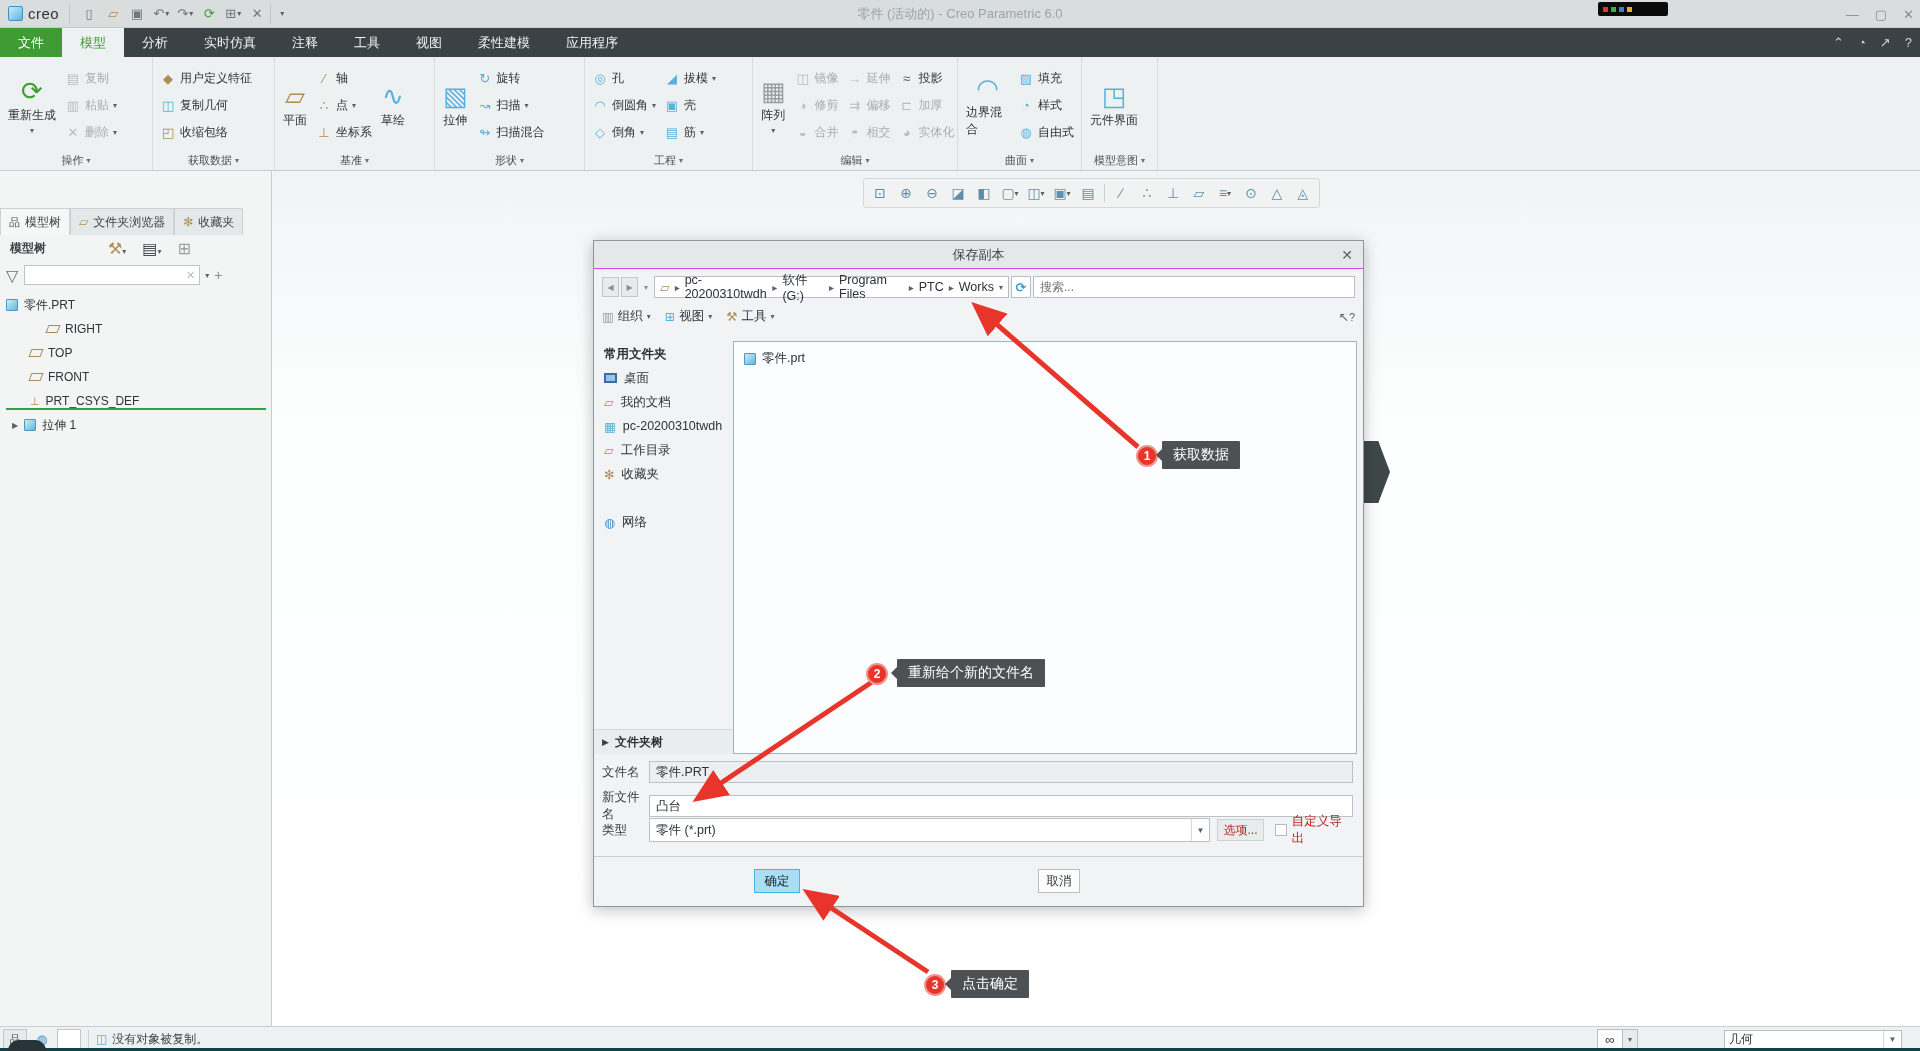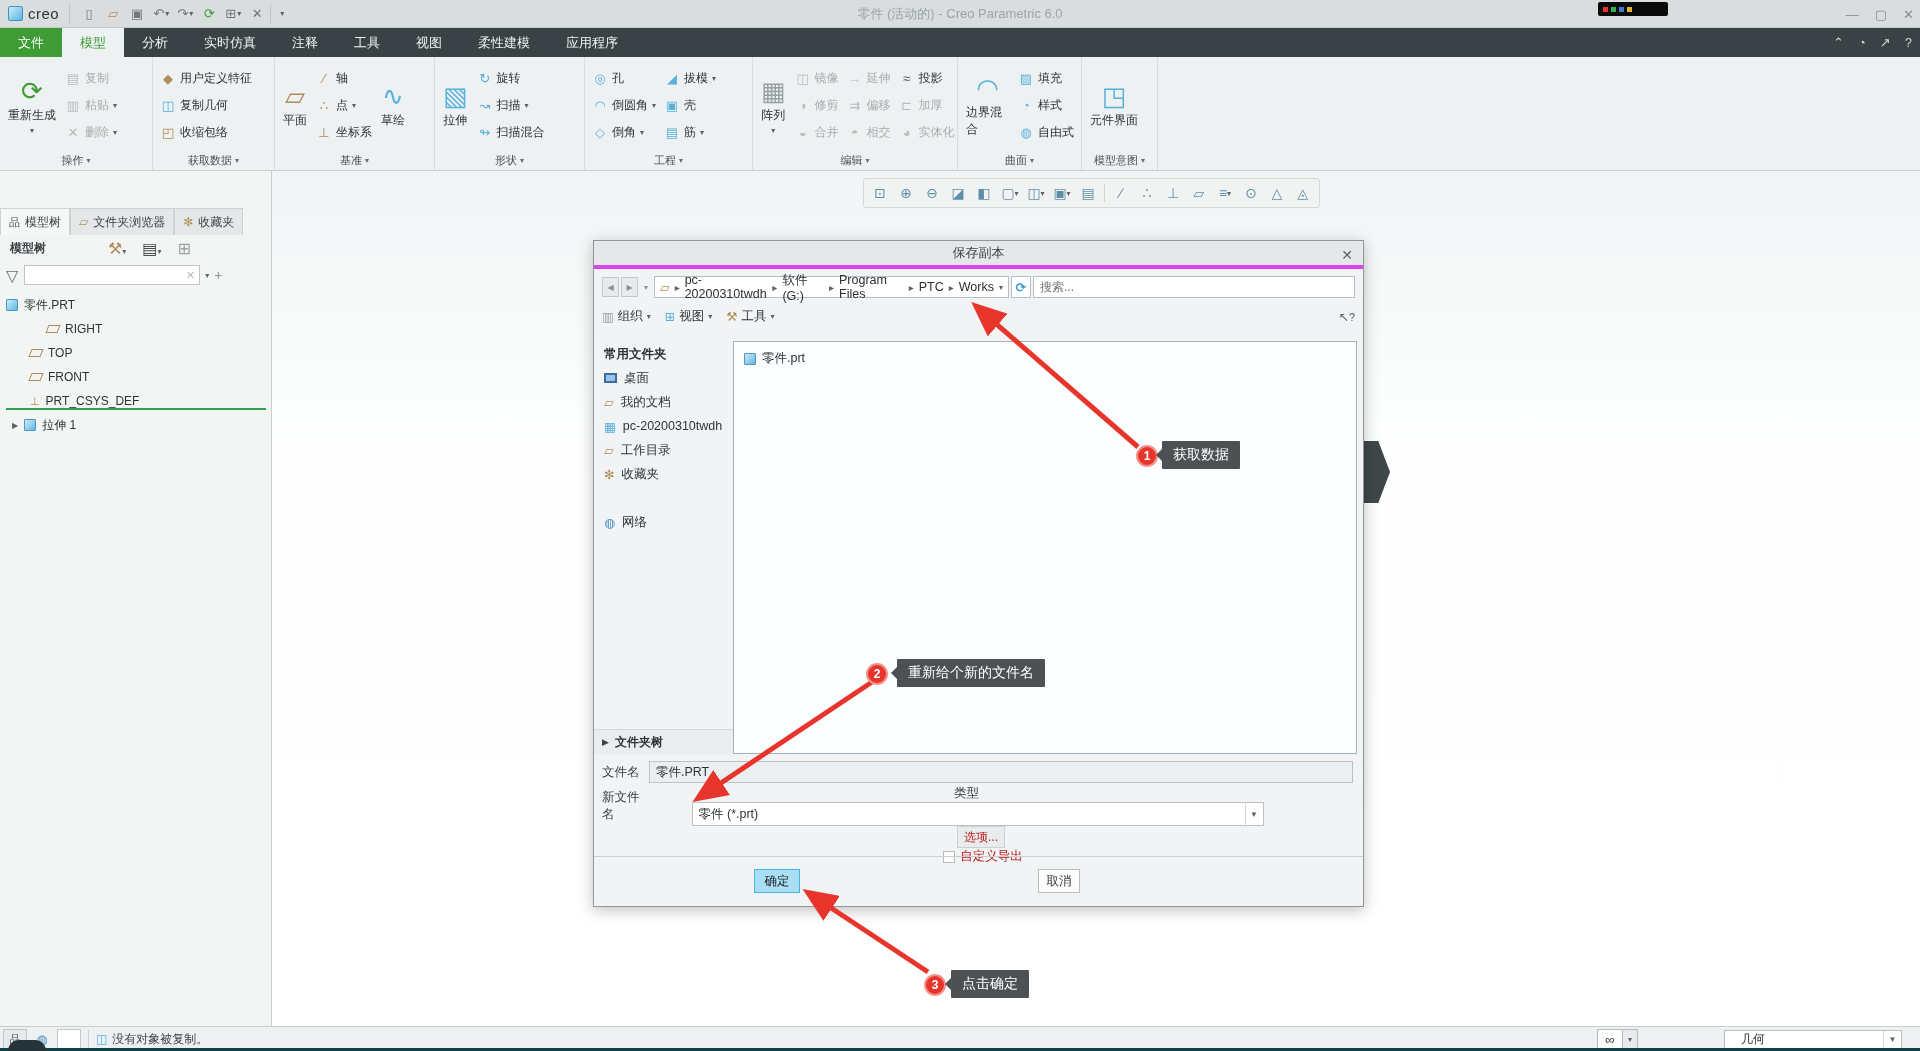--- a/index.html
+++ b/index.html
@@ -58,21 +58,21 @@
 
   
   .gfx { left:272px; top:171px; width:1648px; height:855px; background:linear-gradient(180deg,#f1f4f5 0%,#fdfefe 30%,#ffffff 100%); }
   .gtoolbar { left:863px; top:178px; height:30px; background:#f1f3f3; border:1px solid #d4d8d8; border-radius:3px; display:flex; align-items:center; padding:0 4px; gap:2px; }
   .gico { width:24px; height:24px; display:flex; align-items:center; justify-content:center; font-size:14px; color:#5e8ea8; }
   .gsep { width:1px; height:18px; background:#ccd1d1; margin:0 2px; }
   .edgehandle { left:1364px; top:441px; width:26px; height:62px; background:#3f4749; clip-path:polygon(0 0,55% 0,100% 50%,55% 100%,0 100%); }
 
   
   .dialog { left:593px; top:240px; width:771px; height:667px; background:#f1f3f4; border:1px solid #8f9798; box-shadow:0 3px 14px rgba(0,0,0,.25); }
-  .dtitle { height:28px; background:#e4e8e9; border-bottom:4px solid #d946ef; display:flex; align-items:center; justify-content:center; position:relative; font-size:13px; color:#3c4245; }
+  .dtitle { height:28px; background:#e4e8e9; border-bottom:1px solid #d946ef; display:flex; align-items:center; justify-content:center; position:relative; font-size:13px; color:#3c4245; }
   .dclose { position:absolute; right:10px; top:0; height:28px; display:flex; align-items:center; font-size:14px; color:#5c6365; }
   .addr { position:absolute; left:8px; top:34px; right:8px; height:24px; display:flex; align-items:center; gap:2px; }
   .navbtn { width:17px; height:20px; background:#e8ebec; border:1px solid #c3c8c9; display:flex; align-items:center; justify-content:center; font-size:8px; color:#8a9192; }
   .crumbbox { flex:1; height:22px; background:#fff; border:1px solid #b7bfc2; display:flex; align-items:center; padding:0 5px; gap:5px; font-size:12.5px; color:#2b3033; }
   .crumb-sep { color:#5c6365; font-size:10px; }
   .refbtn { width:20px; height:22px; background:#fff; border:1px solid #b7bfc2; display:flex; align-items:center; justify-content:center; color:#3f9ccc; font-weight:bold; font-size:13px; }
   .searchbox { width:322px; height:22px; background:#fff; border:1px solid #b7bfc2; font-size:12px; color:#8a9194; padding:0 6px; font-family:inherit; }
   .dmenubar { position:absolute; left:8px; top:62px; right:8px; height:26px; display:flex; align-items:center; gap:14px; font-size:12.5px; color:#2e3436; }
   .dmenu { display:flex; align-items:center; gap:4px; }
   .sideitem { position:absolute; display:flex; align-items:center; gap:7px; font-size:12.5px; color:#2e3436; height:22px; }
@@ -96,21 +96,21 @@
   .anno-circle { position:absolute; width:22px; height:22px; border-radius:50%; background:#e8352c; border:2px solid #f0938c; color:#fff; font-size:12px; font-weight:bold; display:flex; align-items:center; justify-content:center; z-index:60; }
   .bubble { position:absolute; background:#4d5153; color:#fff; font-size:14px; padding:5px 11px; z-index:60; white-space:nowrap; border-radius:1px; }
   .bubble .tail { position:absolute; left:-6px; top:50%; margin-top:-6px; width:0; height:0; border-top:6px solid transparent; border-bottom:6px solid transparent; border-right:6px solid #4d5153; }
   .overlay { position:absolute; left:0; top:0; width:1920px; height:1051px; pointer-events:none; z-index:55; }
 
   
   .statusbar { left:0; top:1026px; width:1920px; height:25px; background:#eef1f1; border-top:1px solid #c9cecf; display:flex; align-items:center; }
   .stbtn { width:24px; height:20px; display:flex; align-items:center; justify-content:center; margin-left:3px; border:1px solid #c2c7c8; background:#e6eaea; font-size:11px; color:#4a5052; }
   .stsep { width:1px; height:18px; background:#ccd1d1; margin:0 7px; }
   .bottomstrip { left:0; top:1048px; width:1920px; height:3px; background:#10424a; }
-  .selcombo { position:absolute; right:18px; top:3px; width:178px; height:19px; background:#fff; border:1px solid #b7bfc2; display:flex; align-items:center; font-size:12px; color:#2e3436; padding-left:16px; }
+  .selcombo { position:absolute; right:18px; top:3px; width:178px; height:19px; background:#fff; border:1px solid #b7bfc2; display:flex; align-items:center; font-size:12px; color:#2e3436; padding-left:4px; }
   .binoc { position:absolute; right:282px; top:2px; height:21px; display:flex; }
   .binoc .b1 { width:26px; height:21px; background:#fdfdfd; border:1px solid #b7bfc2; display:flex; align-items:center; justify-content:center; font-size:13px; color:#2e3436; }
   .binoc .b2 { width:15px; height:21px; background:#e8ebec; border:1px solid #b7bfc2; border-left:none; display:flex; align-items:center; justify-content:center; font-size:8px; color:#5c6365; }
 </style>
 </head>
 <body>
 
 <div class="win">
 
   <div class="abs titlebar">
@@ -584,22 +584,23 @@
     </div>
 
     <div class="frow" style="top:520px;">
       <span class="flabel">文件名</span>
       <div class="finput ro">
           <span>零件.PRT</span>
         </div>
     </div>
     <div class="frow" style="top:548px;">
       <span class="flabel">新文件名</span>
-    </div>
-    <div class="frow" style="top:544px;flex-direction:column;">
+      <input class="finput" value="凸台" style="">
+    </div>
+    <div class="frow" style="top:572px;">
       <span class="flabel">类型</span>
       <div class="typecombo">
         <span>零件 (*.prt)</span>
         <span class="combo-dd">▼</span>
       </div>
       <div class="optbtn">
           <span>选项...</span>
         </div>
       <div class="cxport">
         <span class="cbox"></span>

